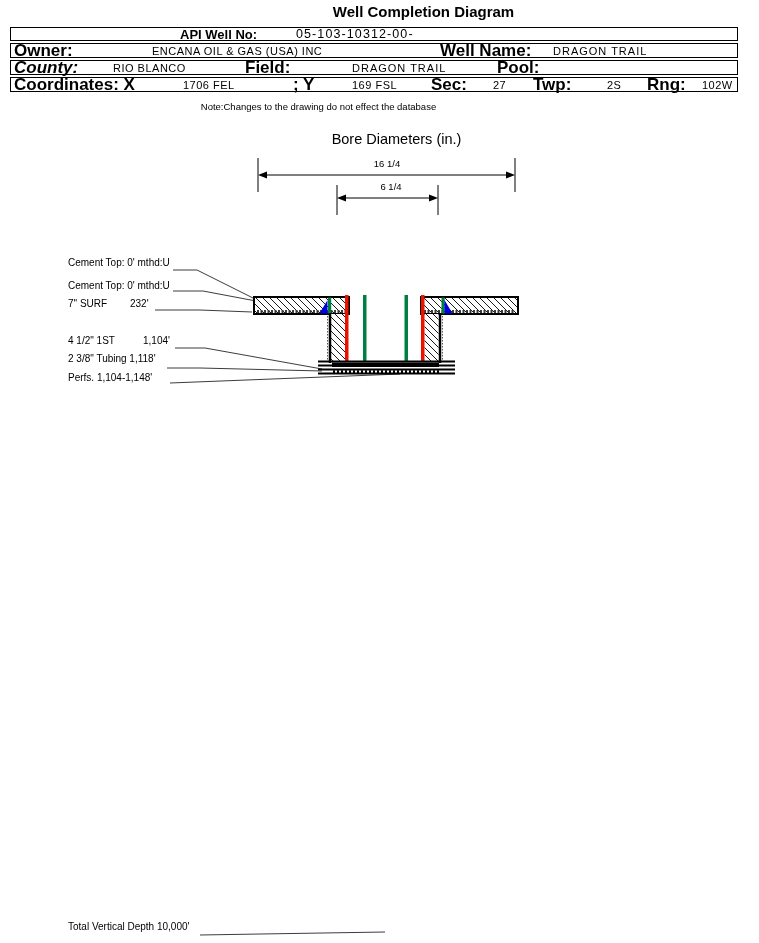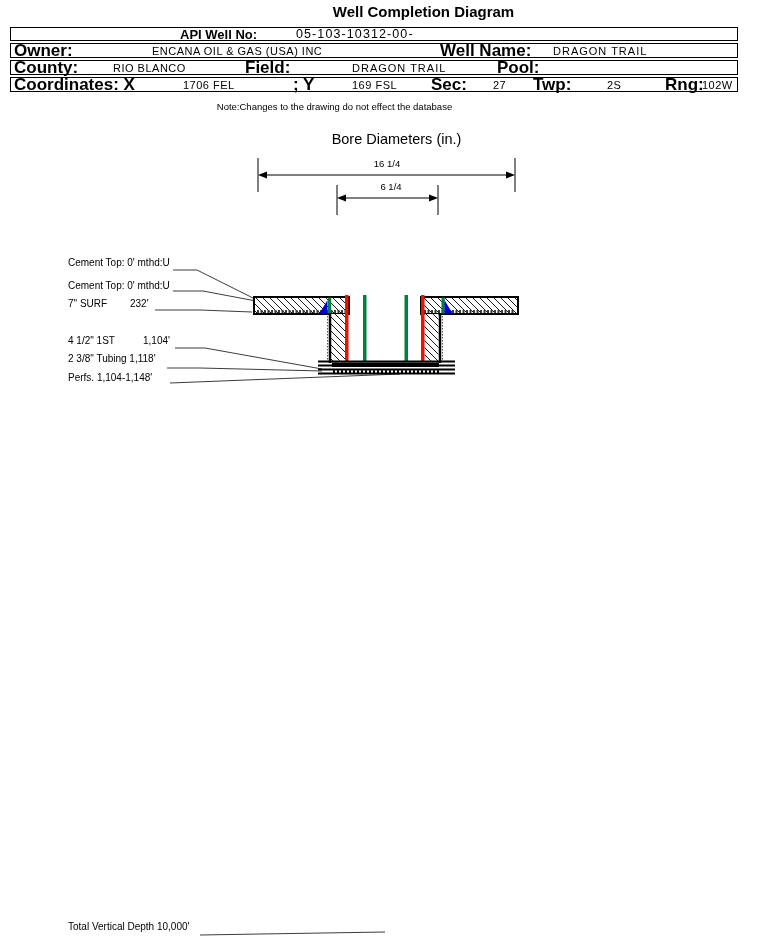--- a/index.html
+++ b/index.html
@@ -15,21 +15,21 @@
   .trow{
     position:absolute;left:10px;width:728px;border:1.5px solid #000;
     background:#fff;box-sizing:border-box;
   }
   .trow span{position:absolute;top:50%;transform:translateY(-50%);white-space:nowrap;}
   .lbl{font-weight:bold;font-size:17px;}
   .lbl-lg{font-weight:bold;font-size:13px;}
   .val{font-size:11px;letter-spacing:0.5px;}
   .val-lg{font-size:12.5px;letter-spacing:1.1px;}
   .note-line{
-    left:0;top:101px;width:637px;text-align:center;font-size:9.5px;padding-left:16px;
+    left:0;top:101px;width:637px;text-align:center;font-size:9.5px;
   }
   .bore-title{
     left:17px;top:131px;width:759px;text-align:center;font-size:14.5px;
   }
   .draw-label{font-size:10px;}
   svg{position:absolute;left:0;top:0;pointer-events:none;}
 </style>
 </head>
 <body>
 
@@ -39,37 +39,37 @@
   <span class="lbl-lg" style="left:169px;">API Well No:</span>
   <span class="val-lg" style="left:285px;">05-103-10312-00-</span>
 </div>
 <div class="trow" style="top:43px;height:15px;">
   <span class="lbl" style="left:3px;">Owner:</span>
   <span class="val" style="left:141px;">ENCANA OIL &amp; GAS (USA) INC</span>
   <span class="lbl" style="left:429px;">Well Name:</span>
   <span class="val" style="left:542px;letter-spacing:1px;">DRAGON TRAIL</span>
 </div>
 <div class="trow" style="top:60px;height:15px;">
-  <span class="lbl" style="left:3px;">County:</span>
+  <span class="lbl" style="left:3px;font-style:italic;">County:</span>
   <span class="val" style="left:102px;">RIO BLANCO</span>
   <span class="lbl" style="left:234px;">Field:</span>
   <span class="val" style="left:341px;letter-spacing:1px;">DRAGON TRAIL</span>
   <span class="lbl" style="left:486px;">Pool:</span>
   <span class="val" style="left:545px;"></span>
 </div>
 <div class="trow" style="top:77px;height:15px;">
   <span class="lbl" style="left:3px;">Coordinates: X</span>
   <span class="val" style="left:172px;">1706 FEL</span>
   <span class="lbl" style="left:282px;">; Y</span>
   <span class="val" style="left:341px;">169 FSL</span>
   <span class="lbl" style="left:420px;">Sec:</span>
   <span class="val" style="left:482px;">27</span>
   <span class="lbl" style="left:522px;">Twp:</span>
   <span class="val" style="left:596px;">2S</span>
-  <span class="lbl" style="left:654px;">Rng:</span>
+  <span class="lbl" style="left:636px;">Rng:</span>
   <span class="val" style="left:691px;">102W</span>
 </div>
 
 <div class="abs note-line">Note:Changes to the drawing do not effect the database</div>
 <div class="abs bore-title">Bore Diameters (in.)</div>
 
 <div class="abs draw-label" style="left:68px;top:257px;">Cement Top: 0' mthd:U</div>
 <div class="abs draw-label" style="left:68px;top:280px;">Cement Top: 0' mthd:U</div>
 <div class="abs draw-label" style="left:68px;top:298px;">7" SURF</div>
 <div class="abs draw-label" style="left:130px;top:298px;">232'</div>

